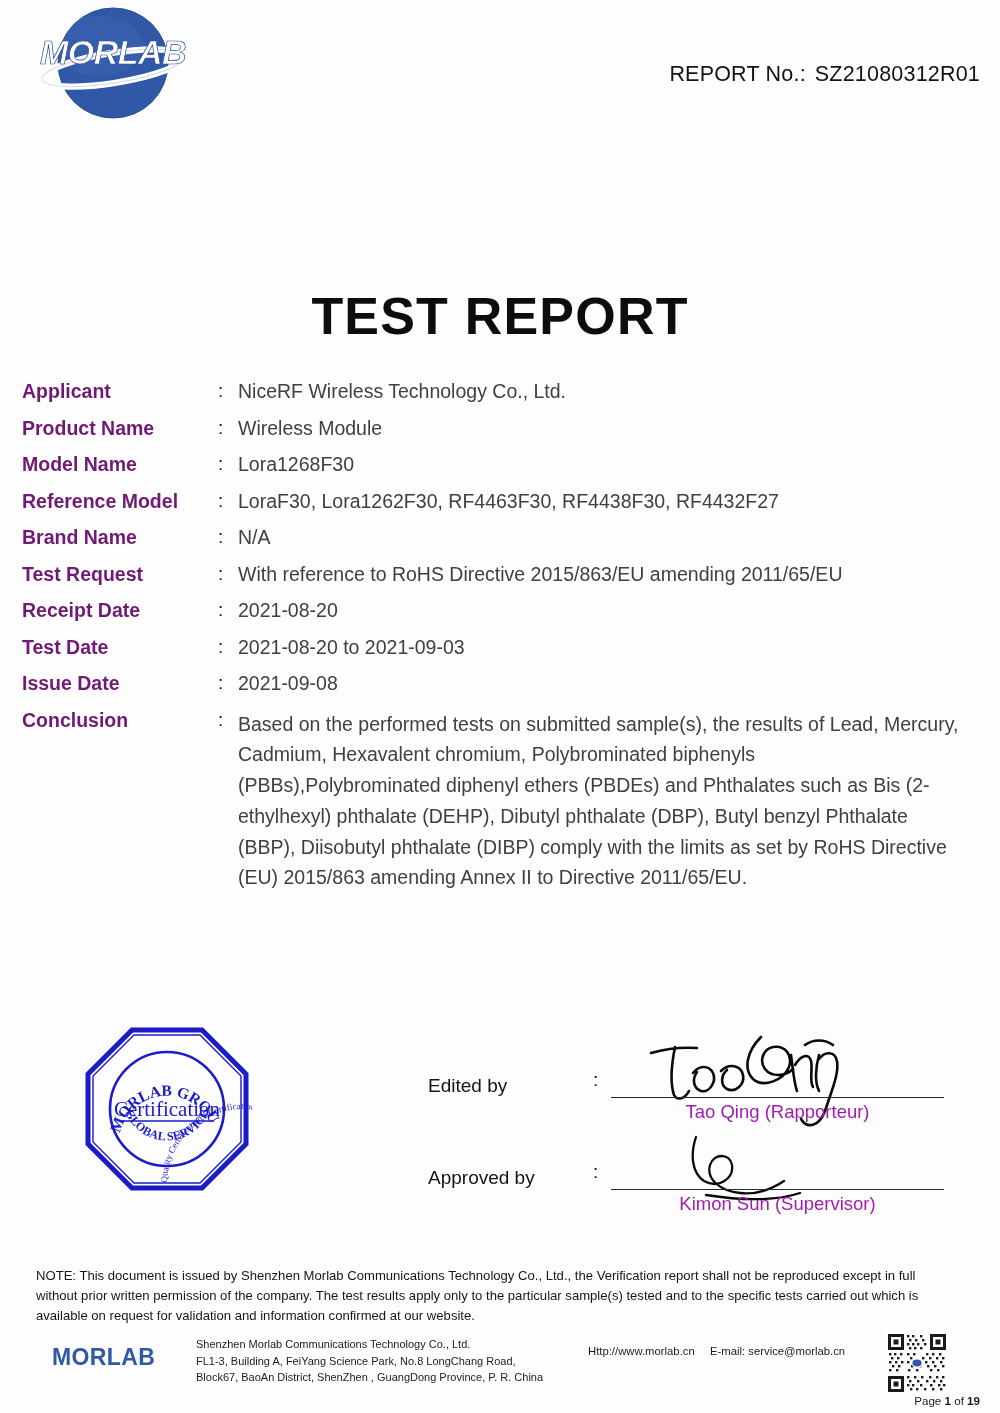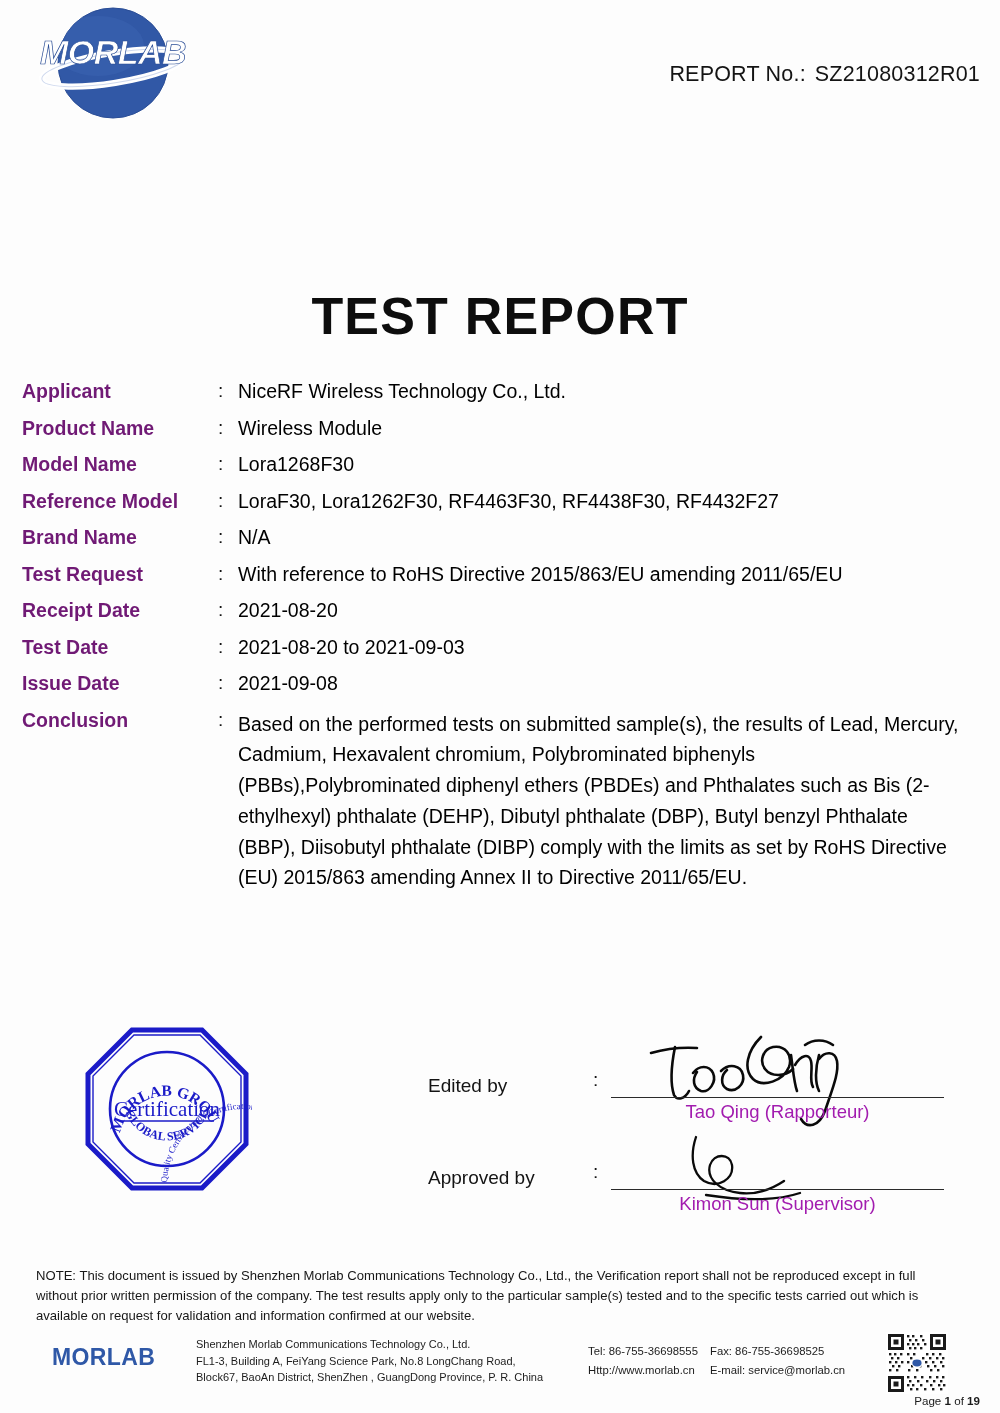--- a/index.html
+++ b/index.html
@@ -76,21 +76,21 @@
   .info-colon {
     width: 20px;
     flex: 0 0 20px;
     font-size: 19px;
     color: #141414;
     line-height: 1.18;
   }
   .info-value {
     flex: 1 1 auto;
     font-size: 19.5px;
-    color: #000000;
+    color: #404040;
     line-height: 1.18;
   }
   .info-row.conclusion { margin-bottom: 0; }
   .info-row.conclusion .info-value {
     line-height: 1.58;
     max-width: 722px;
   }
 
   
   #sig-area {
@@ -377,24 +377,20 @@
 
     <div id="footer-logo">MORLAB</div>
 
     <div id="footer-addr">
       <div>Shenzhen Morlab Communications Technology Co., Ltd.</div>
       <div>FL1-3, Building A, FeiYang Science Park, No.8 LongChang Road,</div>
       <div>Block67, BaoAn District, ShenZhen , GuangDong Province, P. R. China</div>
     </div>
 
     <div id="footer-contact">
-      <div class="fc-line">
-        <span class="fc-col1">Tel: 86-755-36698555</span>
-        <span class="fc-col2">Fax: 86-755-36698525</span>
-      </div>
       <div class="fc-line">
         <span class="fc-col1">Http://www.morlab.cn</span>
         <span class="fc-col2">E-mail: service@morlab.cn</span>
       </div>
     </div>
 
     <div id="qr">
       <svg viewBox="0 0 62 62" width="62" height="62">
         <rect width="62" height="62" fill="#ffffff"></rect>
         <g fill="#1a1a1a">

